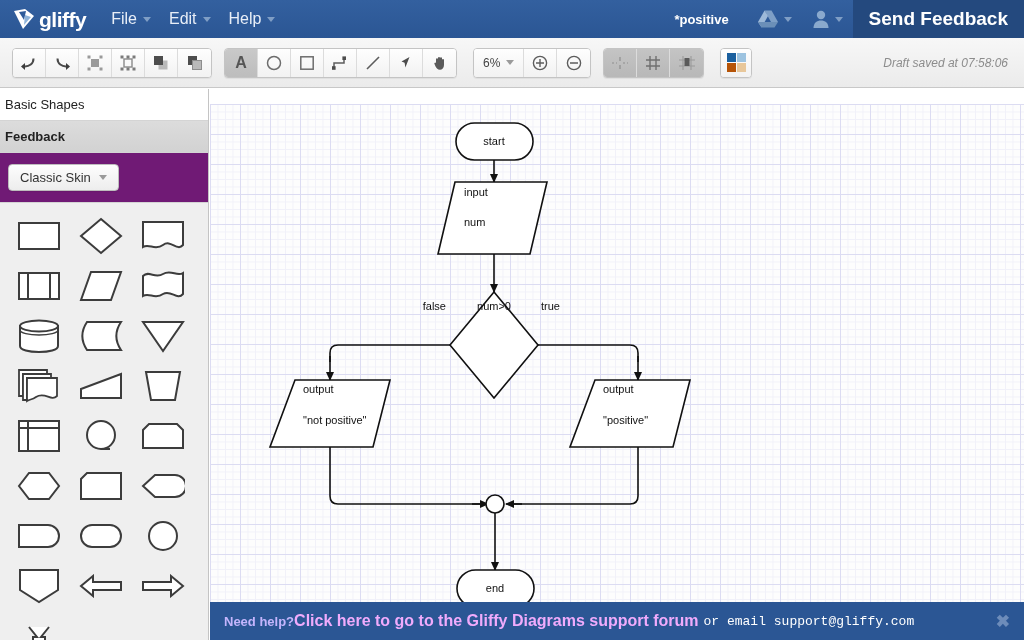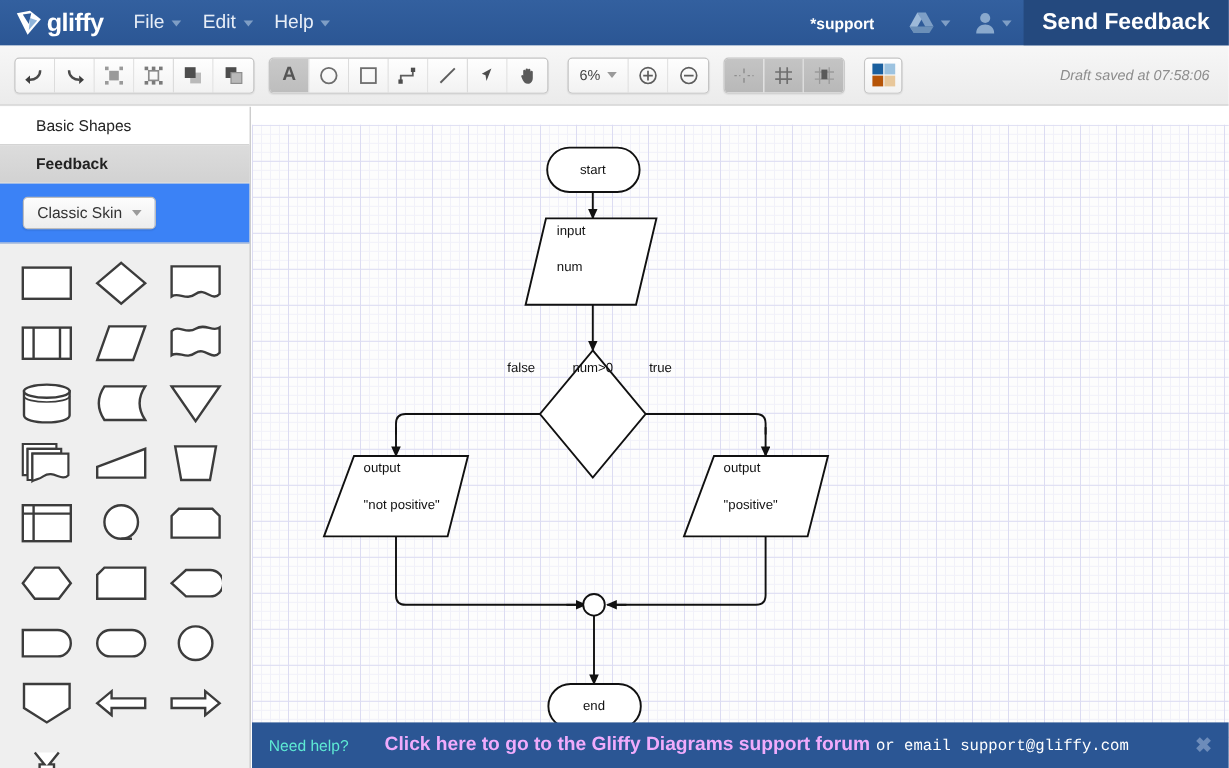--- a/index.html
+++ b/index.html
@@ -89,31 +89,31 @@
     margin-left:auto; margin-right:16px; font-size:12px; color:#8c8c8c;
     font-style:italic;
   }
 
   
   .sidebar {
     position:absolute; top:89px; left:0; width:209px; height:551px;
     background:#efefef; border-right:1px solid #c4c4c4; overflow:hidden;
   }
   .panel-head {
-    height:32px; display:flex; align-items:center; padding-left:30px;
+    height:32px; display:flex; align-items:center; padding-left:5px;
     font-size:13px; color:#222; border-bottom:1px solid #d4d4d4; cursor:default;
   }
   .panel-head.plain { background:#ffffff; }
   .panel-head.selected {
     background:#d9d9d9; font-weight:bold;
     background:linear-gradient(180deg,#dcdcdc,#d2d2d2);
   }
   .skin-row {
-    height:50px; display:flex; align-items:center; padding-left:19px;
-    border-bottom:1px solid #d4d4d4; background:#3b82f6;
+    height:50px; display:flex; align-items:center; padding-left:8px;
+    border-bottom:1px solid #d4d4d4; background:#701a75;
   }
   .skin-btn {
     display:flex; align-items:center; gap:8px; height:27px; padding:0 11px;
     border:1px solid #bdbdbd; border-radius:4px;
     background:linear-gradient(180deg,#fdfdfd,#ededed);
     font-size:13px; color:#333; cursor:default;
     box-shadow:0 1px 1px rgba(0,0,0,.07);
   }
   .shape-grid {
     padding:12px 0 0 14px; display:grid;
@@ -144,21 +144,21 @@
   }
   .edge-label {
     font-family:"Liberation Sans", sans-serif; font-size:11px; fill:#111;
   }
 
   
   .helpbar {
     position:absolute; left:210px; bottom:0; width:814px; height:38px;
     background:#2b5694; display:flex; align-items:center; padding:0 14px;
   }
-  .help-q { color:#5eead4; font-size:13px; font-weight:normal; margin-right:30px; }
+  .help-q { color:#c4b5fd; font-size:13px; font-weight:bold; margin-right:0; }
   .help-link {
     color:#f0abfc; font-size:16px; font-weight:bold; text-decoration:none; cursor:default;
   }
   .help-tail { color:#ffffff; font-size:13px; margin-left:5px;font-family:Liberation Mono, monospace; }
   .help-close {
     margin-left:auto; color:#6d8cba; font-size:17px; font-weight:bold; cursor:default;
     line-height:1;
   }
 </style>
 </head>
@@ -187,21 +187,21 @@
         <span>Edit</span>
         <span class="caret-dn"></span>
       </div>
       <div class="menu-item">
         <span>Help</span>
         <span class="caret-dn"></span>
       </div>
     </div>
 
     <div class="hdr-right">
-      <span class="doc-title">*support</span>
+      <span class="doc-title">*positive</span>
 
       <div class="hdr-icon-btn">
         <span class="drive-icon">
           <svg width="22" height="20" viewBox="0 0 22 20">
             <path d="M7.5,1.5 L14.5,1.5 L21,13 L14,13 Z" fill="#7e9fc6"></path>
             <path d="M7.5,1.5 L1,13 L4.6,18.5 L11,7 Z" fill="#9db9d8"></path>
             <path d="M1,13 L21,13 L17.5,18.5 L4.6,18.5 Z" fill="#6b8fb8"></path>
           </svg>
         </span>
         <span class="caret-dn"></span>

